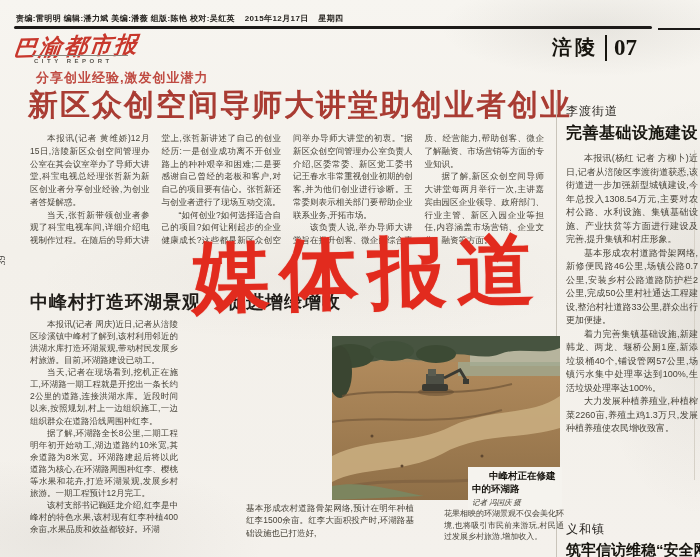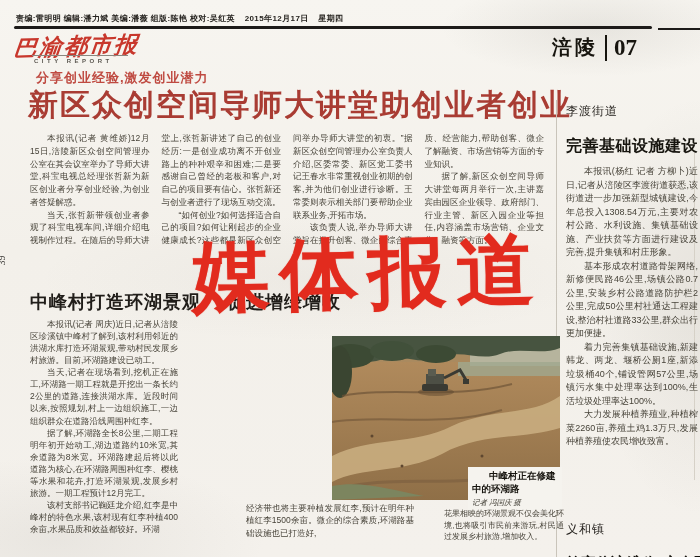--- a/index.html
+++ b/index.html
@@ -46,21 +46,21 @@
   .photo{left:332px;top:336px;width:228px;height:164px;z-index:3;}
   .photo svg{display:block;}
   .caption{position:absolute;right:-2px;bottom:-10px;width:86px;background:#f5f3ee;padding:3px 4px 2px;z-index:8;}
   .caption .cap-text{font-size:9.5px;font-weight:bold;line-height:1.35;color:#17150f;text-indent:1.8em;}
   .caption .cap-credit{font-size:7.5px;color:#3d3a31;margin-top:2px;font-family:"Liberation Serif",serif;font-style:italic;}
   
   .vrule{left:556px;top:100px;width:1px;height:457px;background:#c9c4ba;}
   .vrule2{left:694px;top:150px;width:1px;height:330px;background:#d6d1c7;}
   .lidu{left:566px;top:103px;width:132px;}
   .kicker-sm{font-size:12px;color:#26231f;letter-spacing:1px;}
-  .head-md{font-size:16px;font-weight:900;color:#17150f;letter-spacing:.5px;margin-top:16px;white-space:nowrap;}
+  .head-md{font-size:16px;font-weight:900;color:#17150f;letter-spacing:.5px;margin-top:3px;white-space:nowrap;}
   .lidu-body{margin-top:8px;}
   .lidu-body p{margin:0;font-size:9px;line-height:1.5;text-align:justify;text-indent:2em;color:#474339;}
   .yihe{left:566px;top:521px;width:134px;}
   .yihe .head-md{font-size:15px;letter-spacing:0;text-align:center;}
 </style>
 </head>
 <body>
 
 <div class="page">
 
@@ -98,21 +98,21 @@
 
   <div class="abs art2-head">
     <span>中峰村打造环湖景观</span><span class="gap"></span><span>促进增绿增收</span>
   </div>
   <div class="abs art2-col1">
     <p>本报讯(记者 周庆)近日,记者从涪陵区珍溪镇中峰村了解到,该村利用邻近的洪湖水库打造环湖景观,带动村民发展乡村旅游。目前,环湖路建设已动工。</p>
     <p>当天,记者在现场看到,挖机正在施工,环湖路一期工程就是开挖出一条长约2公里的道路,连接洪湖水库。近段时间以来,按照规划,村上一边组织施工,一边组织群众在道路沿线周围种红李。</p>
     <p>据了解,环湖路全长8公里,二期工程明年初开始动工,湖边道路约10米宽,其余道路为8米宽。环湖路建起后将以此道路为核心,在环湖路周围种红李、樱桃等水果和花卉,打造环湖景观,发展乡村旅游。一期工程预计12月完工。</p>
     <p>该村支部书记鞠廷龙介绍,红李是中峰村的特色水果,该村现有红李种植400余亩,水果品质和效益都较好。环湖</p>
   </div>
-  <div class="abs art2-col2">经济带也将主要种植发展红李,预计在明年种植红李1500余亩。微企的综合素质,环湖路基础设施也已打造好,</div>
+  <div class="abs art2-col2">基本形成农村道路骨架网络,预计在明年种植红李1500余亩。红李大面积投产时,环湖路基础设施也已打造好,</div>
   <div class="abs photo">
     <svg width="228" height="164" viewBox="0 0 228 164" xmlns="http://www.w3.org/2000/svg">
       <defs>
         <linearGradient id="dirtGrad" x1="0" y1="0" x2="0" y2="1">
           <stop offset="0" stop-color="#b08a5c"></stop>
           <stop offset="1" stop-color="#8f6f47"></stop>
         </linearGradient>
       </defs>
       <rect x="0" y="0" width="228" height="164" fill="#aa8a5f"></rect>
       <rect x="0" y="26" width="228" height="138" fill="url(#dirtGrad)"></rect>

